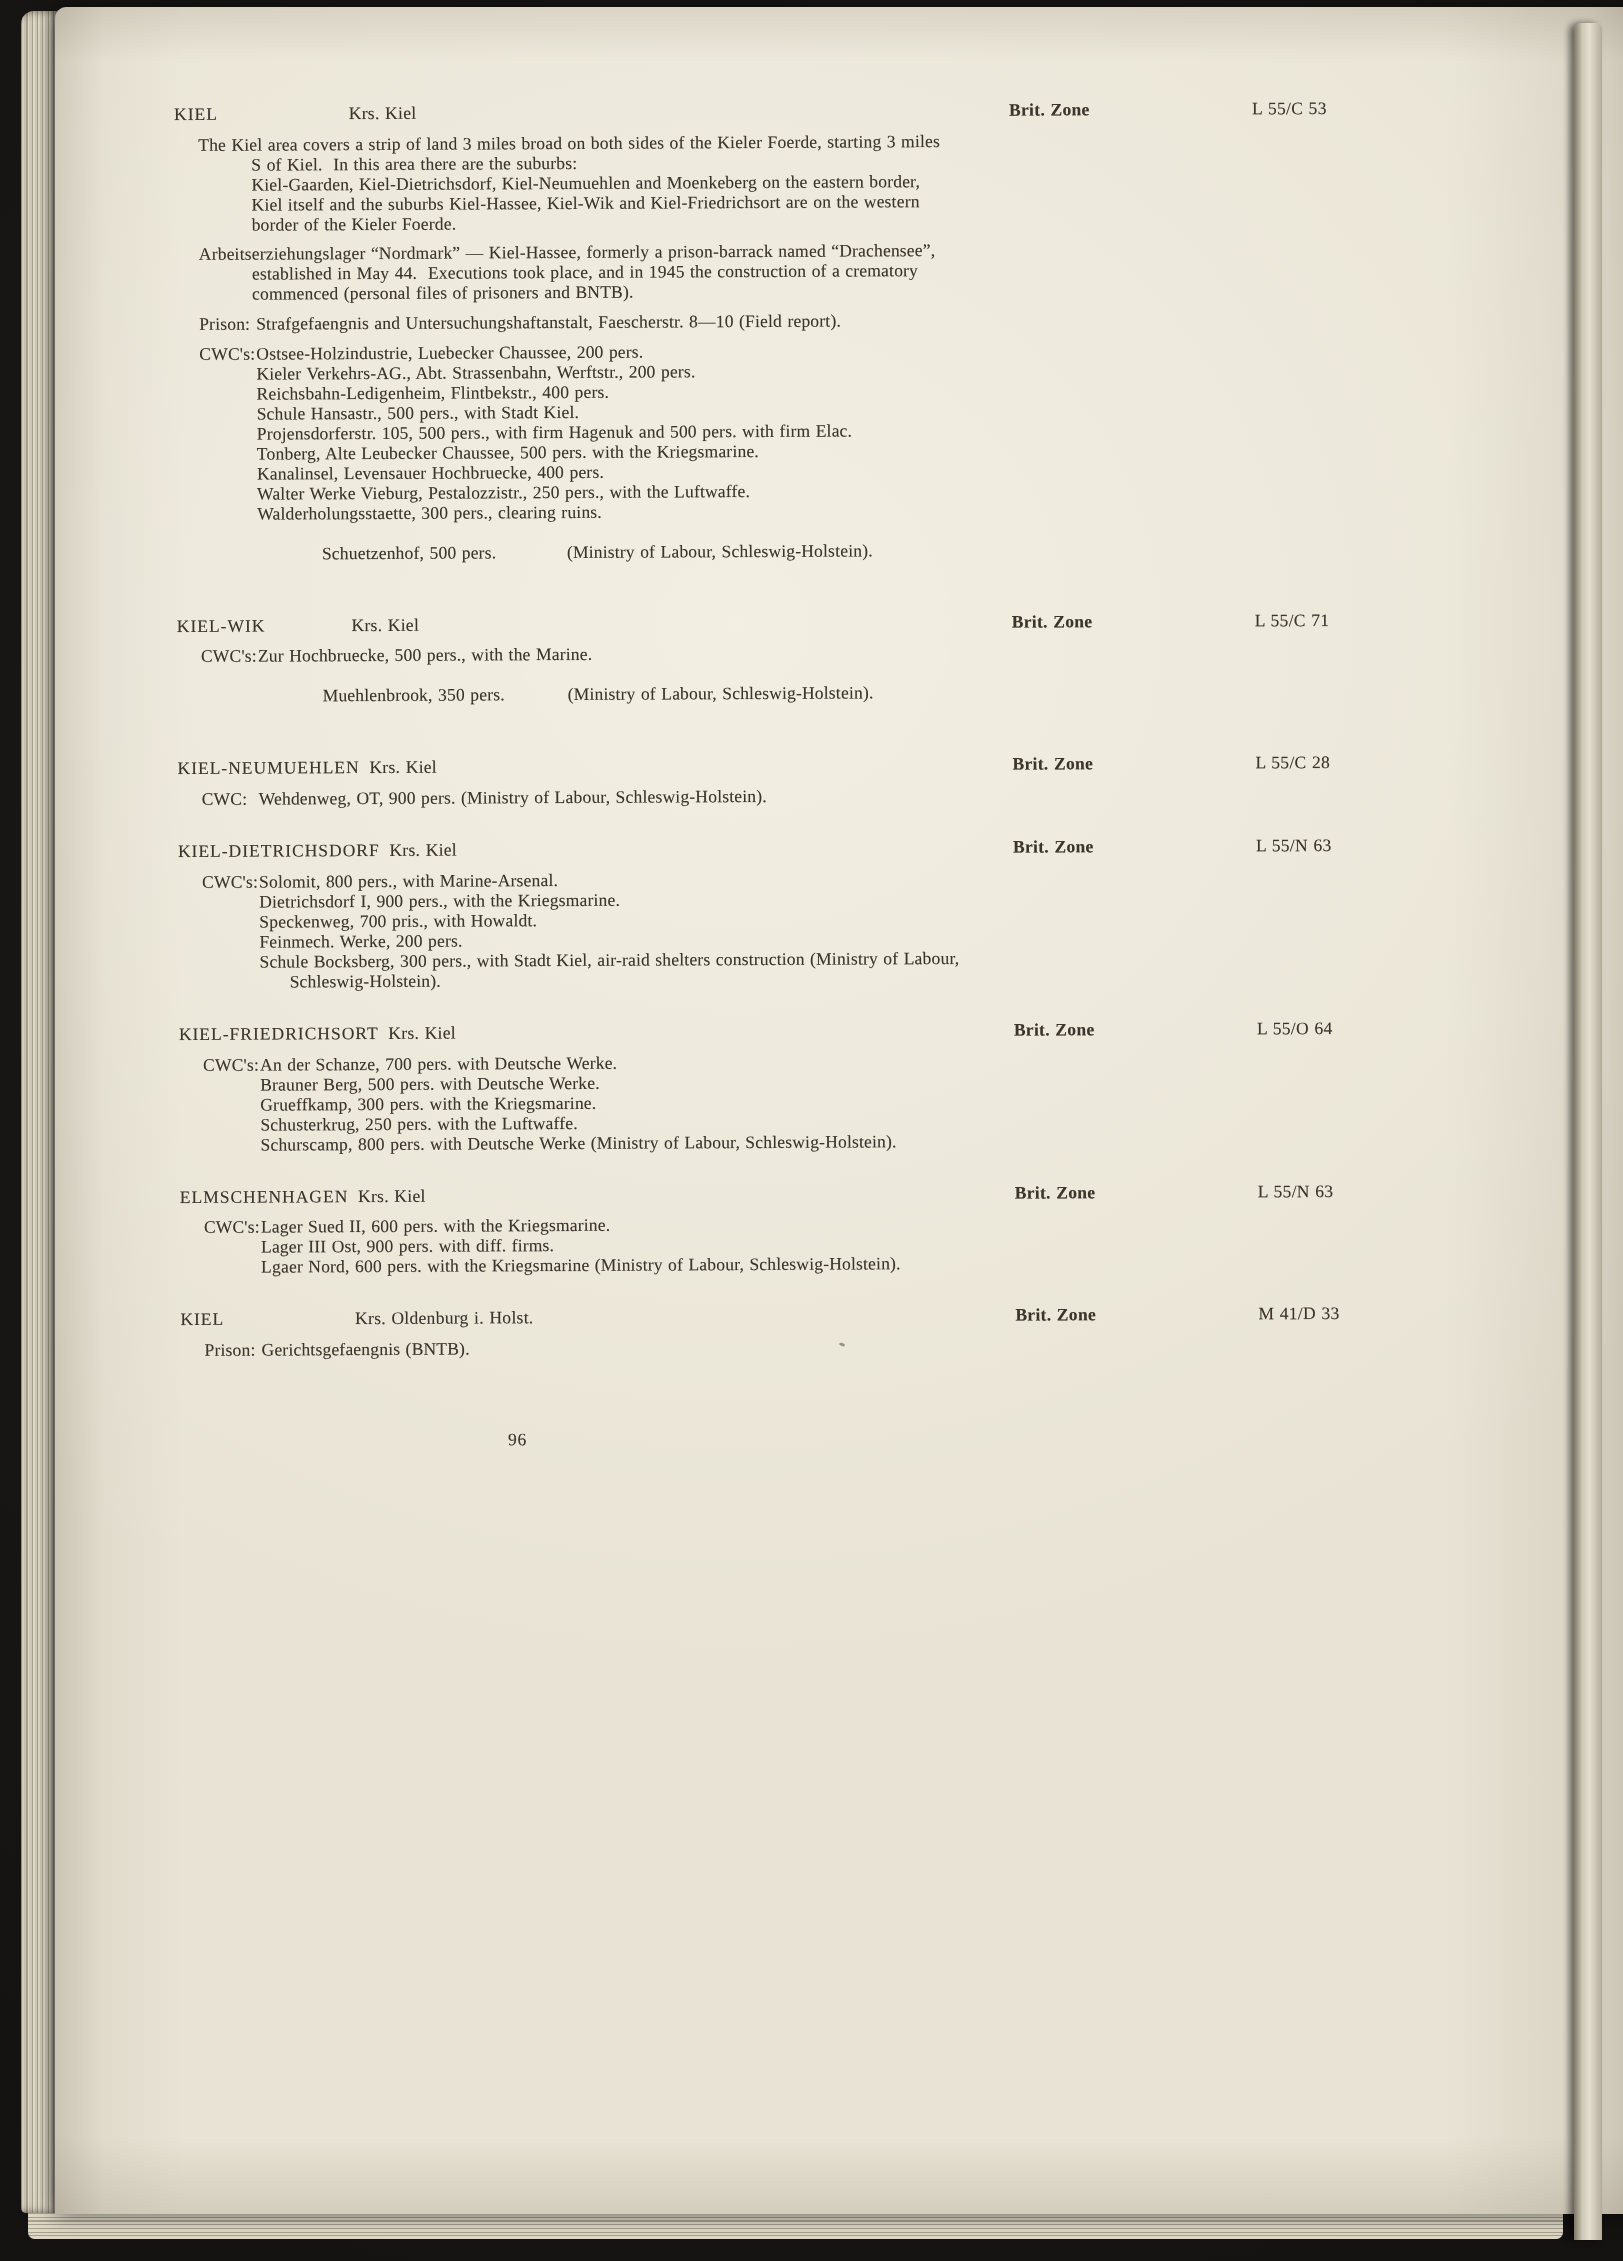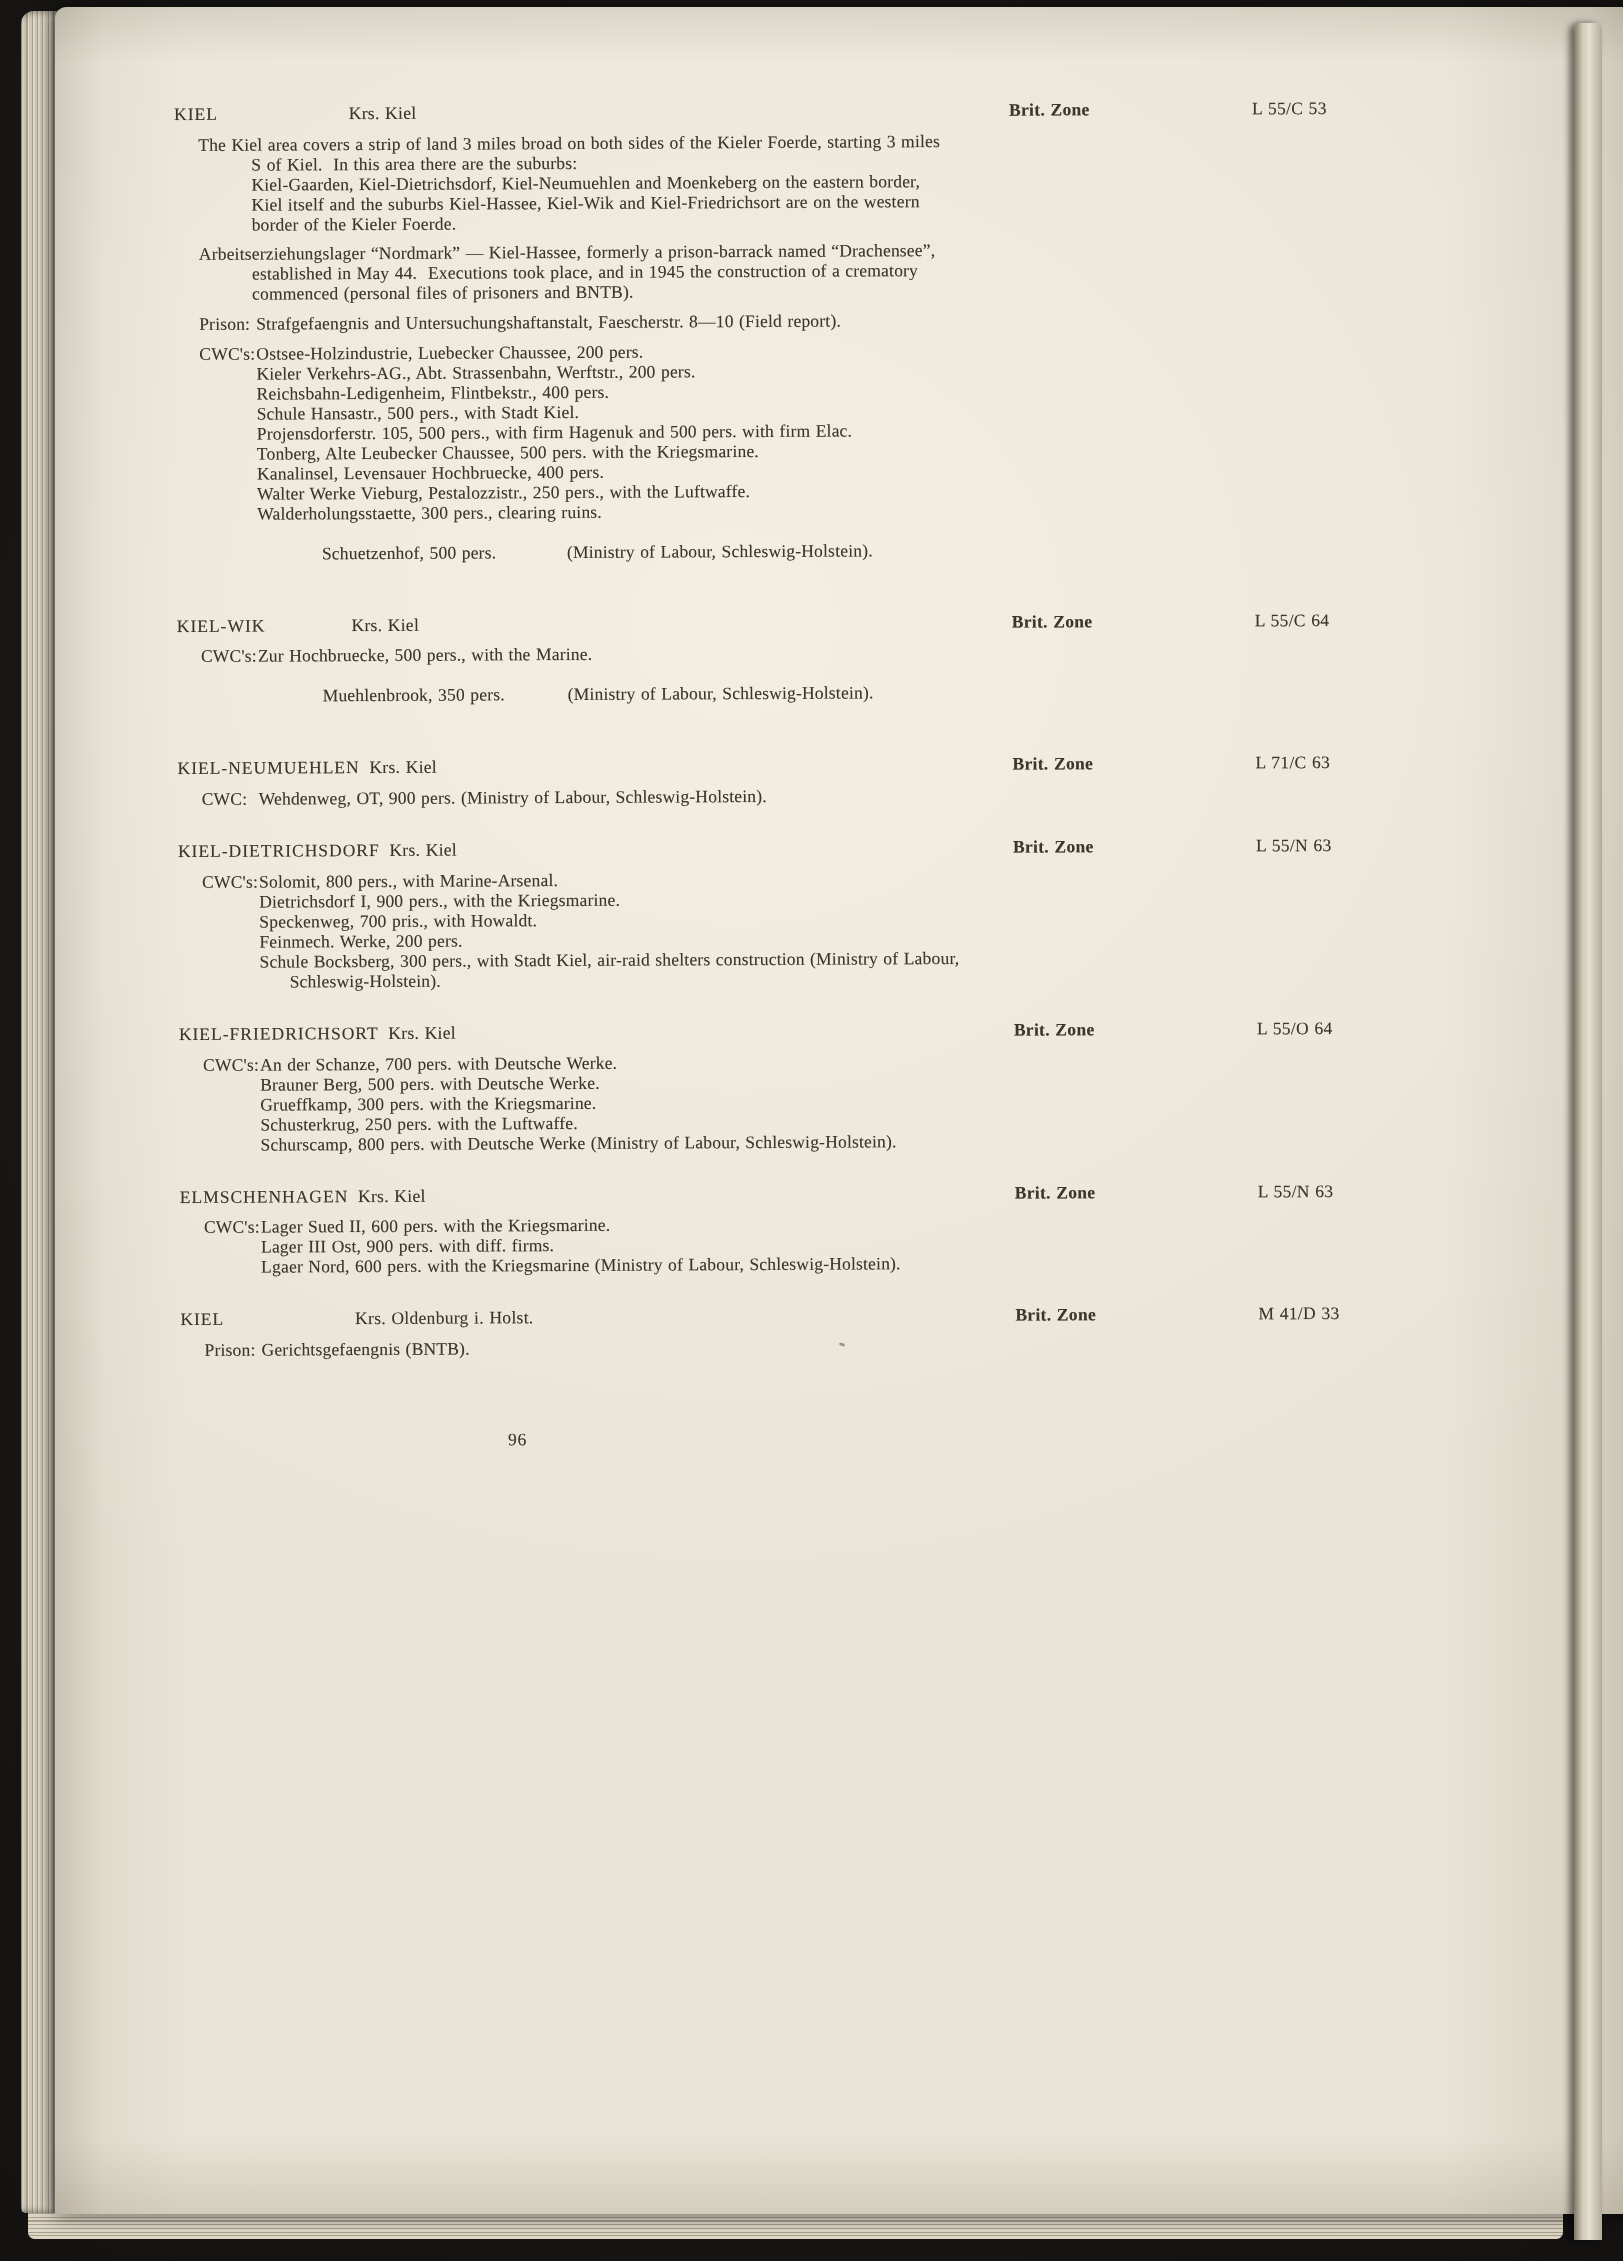--- a/index.html
+++ b/index.html
@@ -115,36 +115,36 @@
           <div class="line">
             <span class="pre">Schuetzenhof, 500 pers.</span><span class="ministry">(Ministry of Labour, Schleswig-Holstein).</span>
           </div>
         </div>
       </section>
 
       <section class="section">
         <header class="sec-head">
           <span class="name">KIEL-WIK</span><span class="krs">Krs. Kiel</span>
           <span class="zone">Brit. Zone</span>
-          <span class="code">L 55/C 64</span>
+          <span class="code">L 55/C 71</span>
         </header>
         <div class="entry">
           <span class="label">CWC's:</span>
           <div class="line">Zur Hochbruecke, 500 pers., with the Marine.</div>
           <div class="line">
             <span class="pre">Muehlenbrook, 350 pers.</span><span class="ministry">(Ministry of Labour, Schleswig-Holstein).</span>
           </div>
         </div>
       </section>
 
       <section class="section">
         <header class="sec-head">
           <span class="name">KIEL-NEUMUEHLEN</span><span class="krs">Krs. Kiel</span>
           <span class="zone">Brit. Zone</span>
-          <span class="code">L 71/C 63</span>
+          <span class="code">L 55/C 28</span>
         </header>
         <div class="entry">
           <span class="label">CWC:</span>
           <div class="line">Wehdenweg, OT, 900 pers. (Ministry of Labour, Schleswig-Holstein).</div>
         </div>
       </section>
 
       <section class="section">
         <header class="sec-head">
           <span class="name">KIEL-DIETRICHSDORF</span><span class="krs">Krs. Kiel</span>

